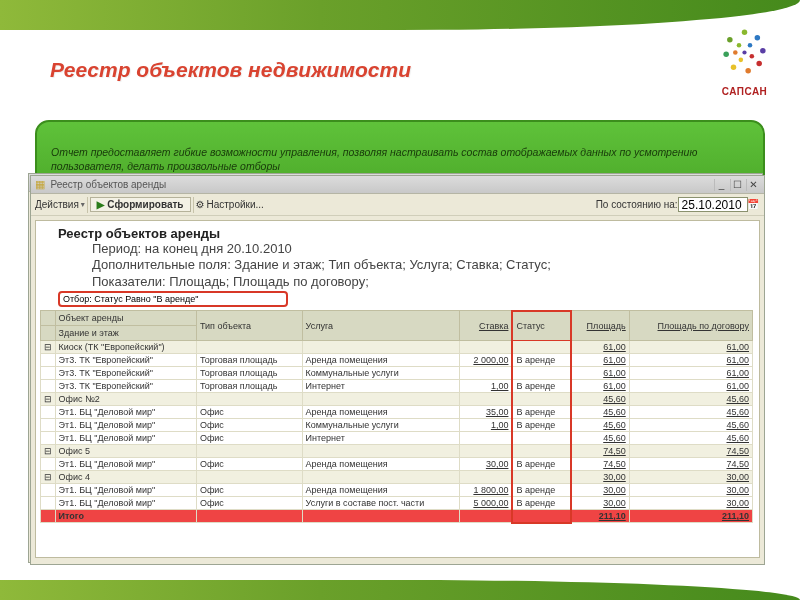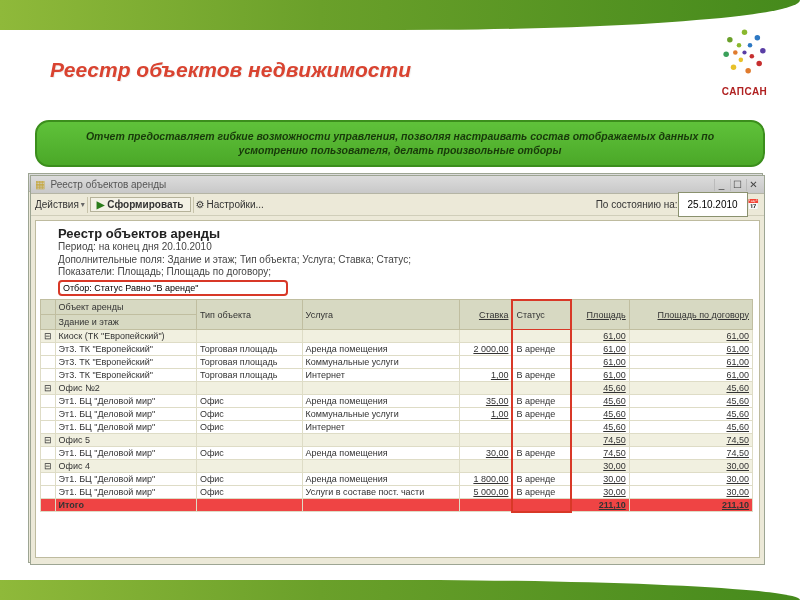--- a/index.html
+++ b/index.html
@@ -54,29 +54,28 @@
     font-style: italic;
     color: #d94330;
     z-index: 2;
     text-shadow: 1px 1px 1px #eee;
   }
   .desc-box {
     position: absolute;
     top: 120px;
     left: 35px;
     right: 35px;
-    padding: 8px 14px;
+    padding: 24px 14px;
     border: 2px solid #3b8e1c;
     border-radius: 14px;
     background: linear-gradient(#5fc23a, #4ba828);
     color: #183a0a;
     font-size: 10.5px;
     font-style: italic;
-    font-weight: bold;
-    text-align: center;
+    font-weight: normal;
     z-index: 2;
     line-height: 1.3;
   }
   .app-window {
     position: absolute;
     top: 175px;
     left: 30px;
     width: 735px;
     height: 390px;
     background: #ece9d8;
@@ -129,48 +128,48 @@
     padding: 1px 6px;
     background: #f3f1e5;
     color: #333;
     cursor: pointer;
     font-weight: bold;
   }
   .toolbar .sep { width: 1px; height: 16px; background: #c7c3aa; margin: 0 2px; }
   .toolbar .sp { flex: 1; }
   .toolbar .date-label { color: #333; }
   .toolbar input {
-    width: 70px; height: 25px;
+    width: 70px; height: 15px;
     border: 1px solid #8a916e;
-    font-size: 10px;
+    font-size: 12px;
     padding: 0 3px;
-    text-align: center;
   }
   .toolbar .cal { cursor: pointer; }
   .report-area {
     background: #fff;
     margin: 4px;
     height: calc(100% - 50px);
     border: 1px solid #bebb9f;
     position: relative;
     overflow: hidden;
   }
   .report-header {
     padding: 5px 6px 3px 22px;
     position: relative;
   }
   .report-title {
     font-size: 13px;
     font-weight: bold;
     color: #222;
   }
   .report-meta {
-    font-size: 10px;
+    font-size: 13px;
     color: #444;
     line-height: 1.25;
+    margin-left: 34px;
   }
   .filter-box {
     border: 2px solid #d83827;
     border-radius: 4px;
     padding: 1px 3px;
     font-size: 9px;
     display: inline-block;
     margin-top: 1px;
     width: 230px;
   }

